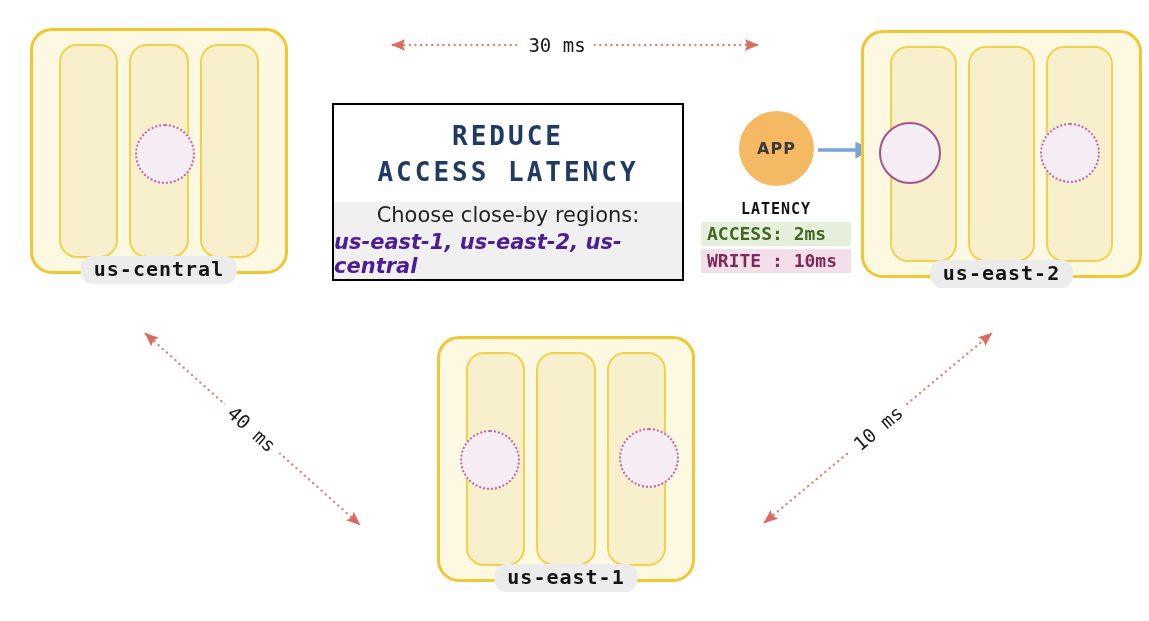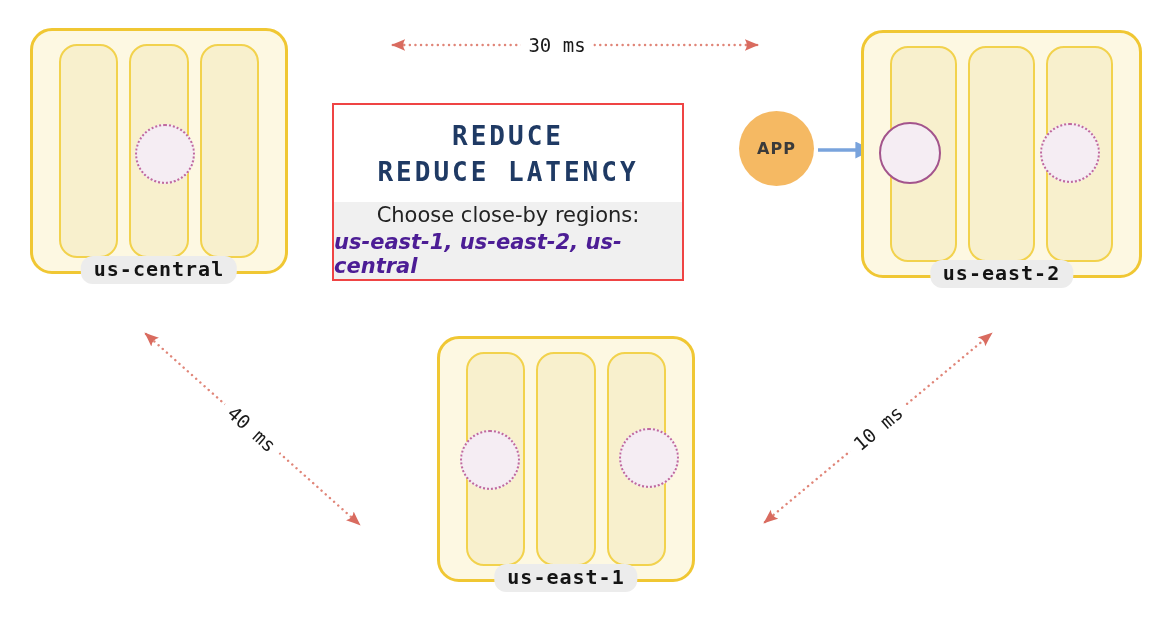--- a/index.html
+++ b/index.html
@@ -38,21 +38,21 @@
     position:absolute; border-radius:50%;
     background:#f5edf3;
   }
   .replica.dotted { border:2.5px dotted #c0699f; }
   .replica.solid  { border:2.5px solid #a3548c; }
 
   
   #title-box {
     position:absolute; left:332px; top:103px;
     width:352px; height:178px;
-    border:2px solid #ef4444;
+    border:2px solid #000000;
     background:#ffffff;
     display:flex; flex-direction:column;
   }
   #title-area {
     height:97px; display:flex; flex-direction:column;
     align-items:center; justify-content:center; gap:6px;
   }
   .title-line {
     font:bold 26px "DejaVu Sans Mono", monospace;
     letter-spacing:3px; color:#1f3a64; white-space:pre;
@@ -158,26 +158,31 @@
     <div class="node"></div>
     <div class="node"></div>
     <div class="replica dotted" style="left:20px; top:91px; width:60px; height:60px;"></div>
     <div class="replica dotted" style="left:179px; top:89px; width:60px; height:60px;"></div>
     <div class="region-label">us-east-1</div>
   </div>
 
   <div id="title-box">
     <div id="title-area">
       <div class="title-line">REDUCE</div>
-      <div class="title-line">REDUCE LATENCY</div>
+      <div class="title-line">ACCESS LATENCY</div>
     </div>
     <div id="subtitle-area">
       <div id="subtitle">Choose close-by regions:</div>
       <div id="regions-list">us-east-1, us-east-2, us-central</div>
     </div>
   </div>
 
   <div id="app-circle">
     <span id="app-label">APP</span>
   </div>
 
+  <div id="latency-panel">
+    <div id="latency-heading">LATENCY</div>
+    <div class="latency-row access">ACCESS: 2ms</div>
+    <div class="latency-row write">WRITE : 10ms</div>
+  </div>
 
 </div>
 
 </body></html>

